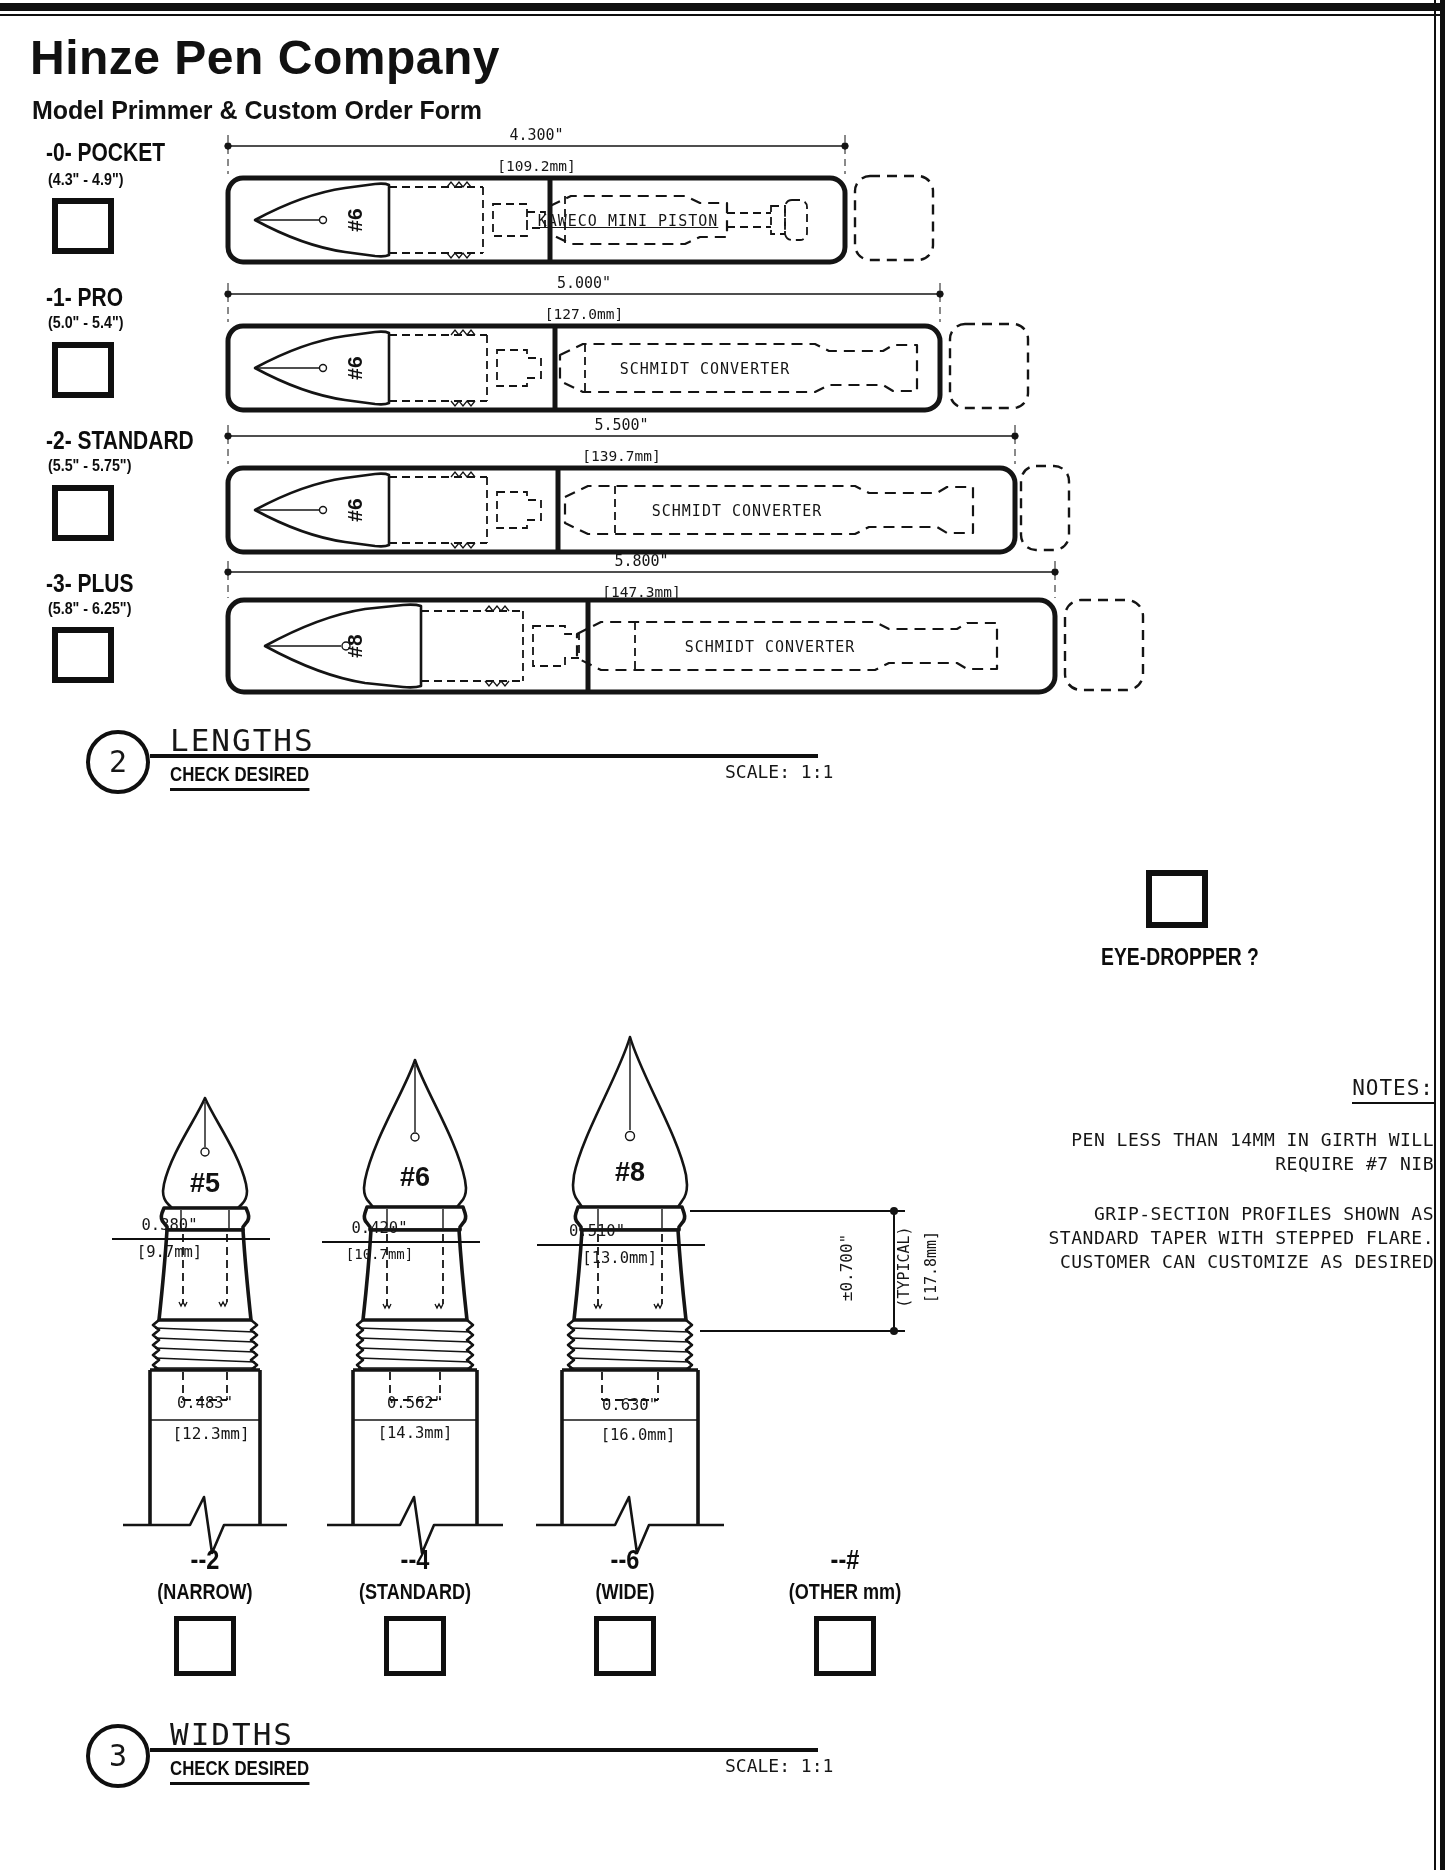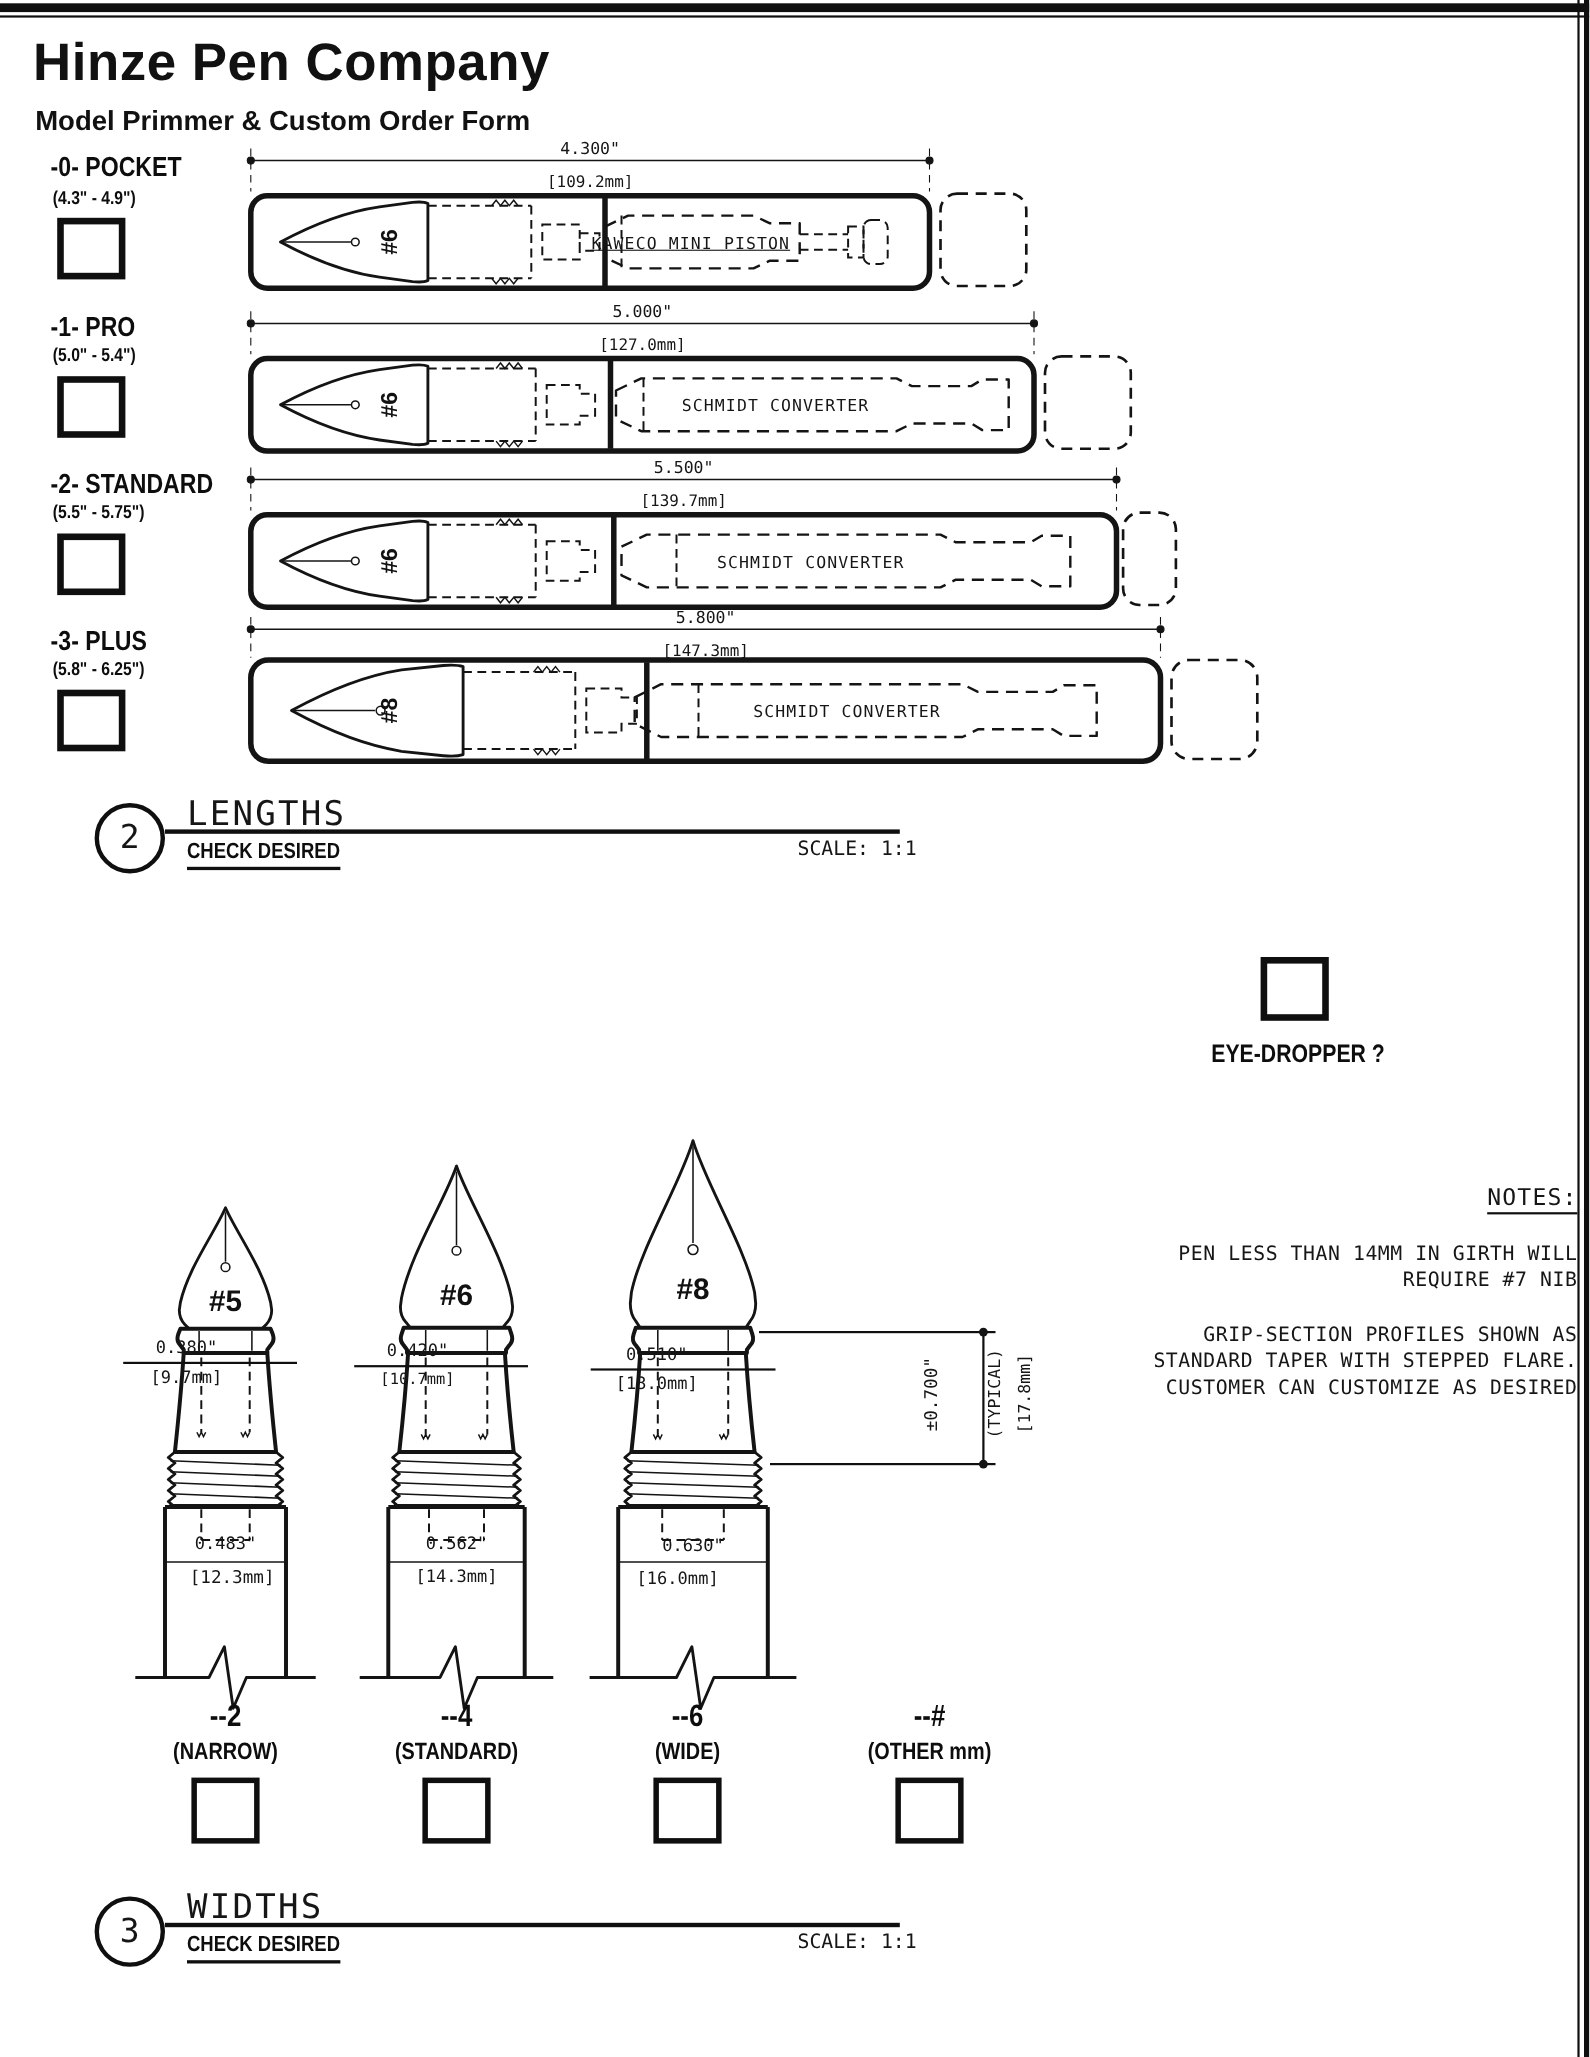--- a/index.html
+++ b/index.html
@@ -238,23 +238,23 @@
     <path class="s2" d="M44 300 l-6 5 6 5 -6 5 6 5 -6 5 6 5 -6 5 6 5 -6 5 6 5 M156 300 l6 5 -6 5 6 5 -6 5 6 5 -6 5 6 5 -6 5 6 5 -6 5"></path>
     <path class="thin" d="M40 308 L160 312 M40 318 L160 322 M40 328 L160 332 M40 338 L160 342 M39 348 L161 348"></path>
     <path class="s3" d="M32 350 H168 M32 350 V505 M168 350 V505"></path>
     <path class="dash2" d="M72 352 V380 M128 352 V380 M72 380 H128"></path>
     <line class="thin" x1="32" y1="400" x2="168" y2="400"></line>
     <path class="s2" d="M6 505 H85 L99 477 L107 533 L119 505 H194"></path>
   </svg>
   <div class="abs ctr" style="left:590px;top:1157px;width:80px;font-size:27px;font-weight:700;">#8</div>
   <div class="abs cad ctr" style="left:537px;top:1222px;width:120px;font-size:15.5px;">0.510"</div>
   <div class="hline" style="left:537px;top:1244px;width:168px;height:1.5px;"></div>
-  <div class="abs cad ctr" style="left:537px;top:1249px;width:120px;font-size:15.5px;">[13.0mm]</div>
+  <div class="abs cad ctr" style="left:537px;top:1249px;width:120px;font-size:15.5px;text-align:right;">[13.0mm]</div>
   <div class="abs cad ctr" style="left:575px;top:1396px;width:110px;font-size:15.5px;">0.630"</div>
-  <div class="abs cad ctr" style="left:561px;top:1426px;width:110px;font-size:15.5px;">[16.0mm]</div>
+  <div class="abs cad ctr" style="left:583px;top:1426px;width:110px;font-size:15.5px;">[16.0mm]</div>
 
   <div class="hline" style="left:690px;top:1210px;width:215px;height:1.5px;"></div>
   <div class="hline" style="left:700px;top:1330px;width:205px;height:1.5px;"></div>
   <div class="hline" style="left:893px;top:1210px;width:2px;height:122px;"></div>
   <div class="dot" style="left:890px;top:1207px;"></div>
   <div class="dot" style="left:890px;top:1327px;"></div>
   <div class="abs cad rot" style="left:791px;top:1258px;width:110px;font-size:16px;">±0.700"</div>
   <div class="abs cad rot" style="left:849px;top:1258px;width:110px;font-size:15px;">(TYPICAL)</div>
   <div class="abs cad rot" style="left:876px;top:1258px;width:110px;font-size:15px;">[17.8mm]</div>
 

